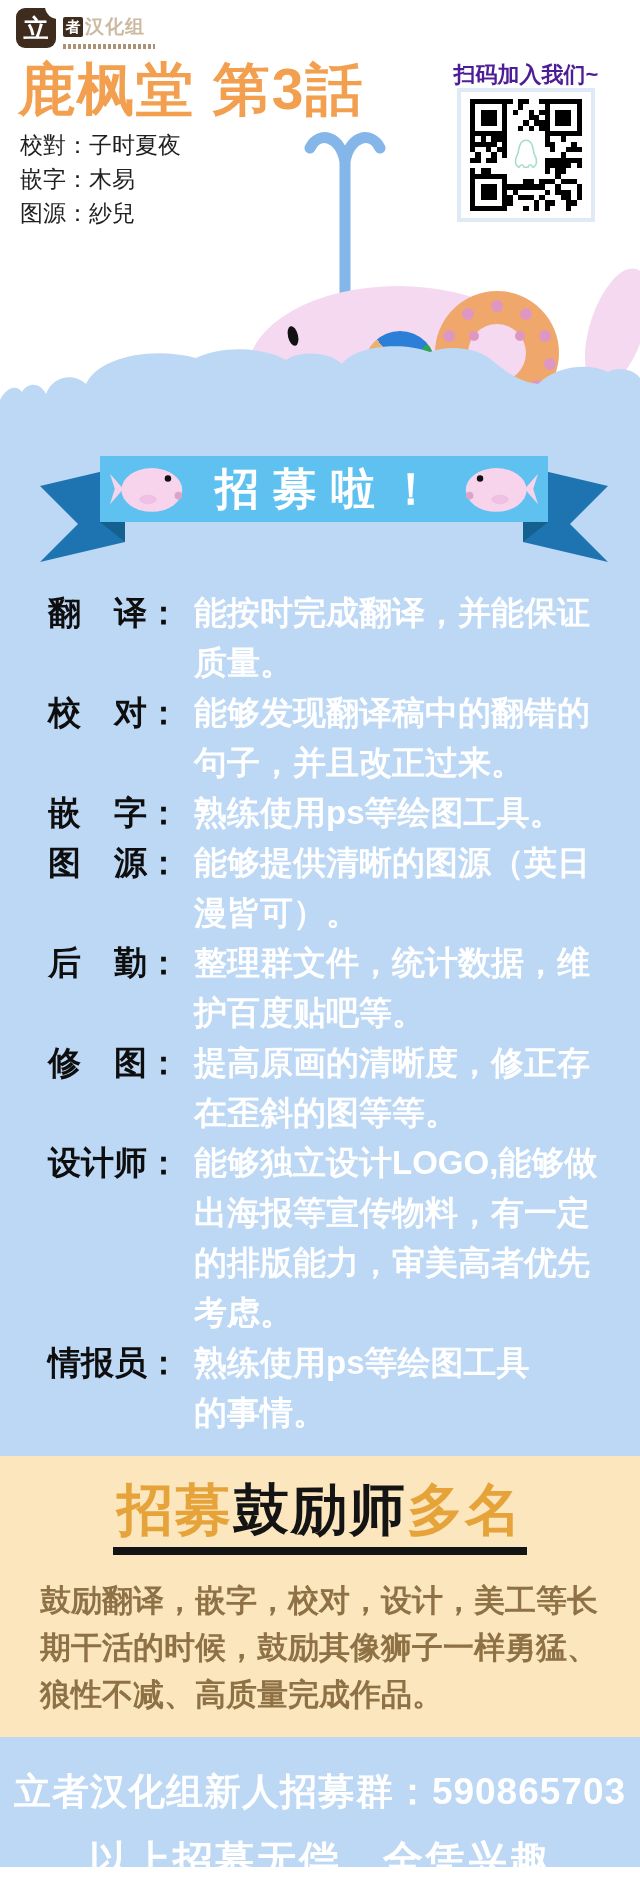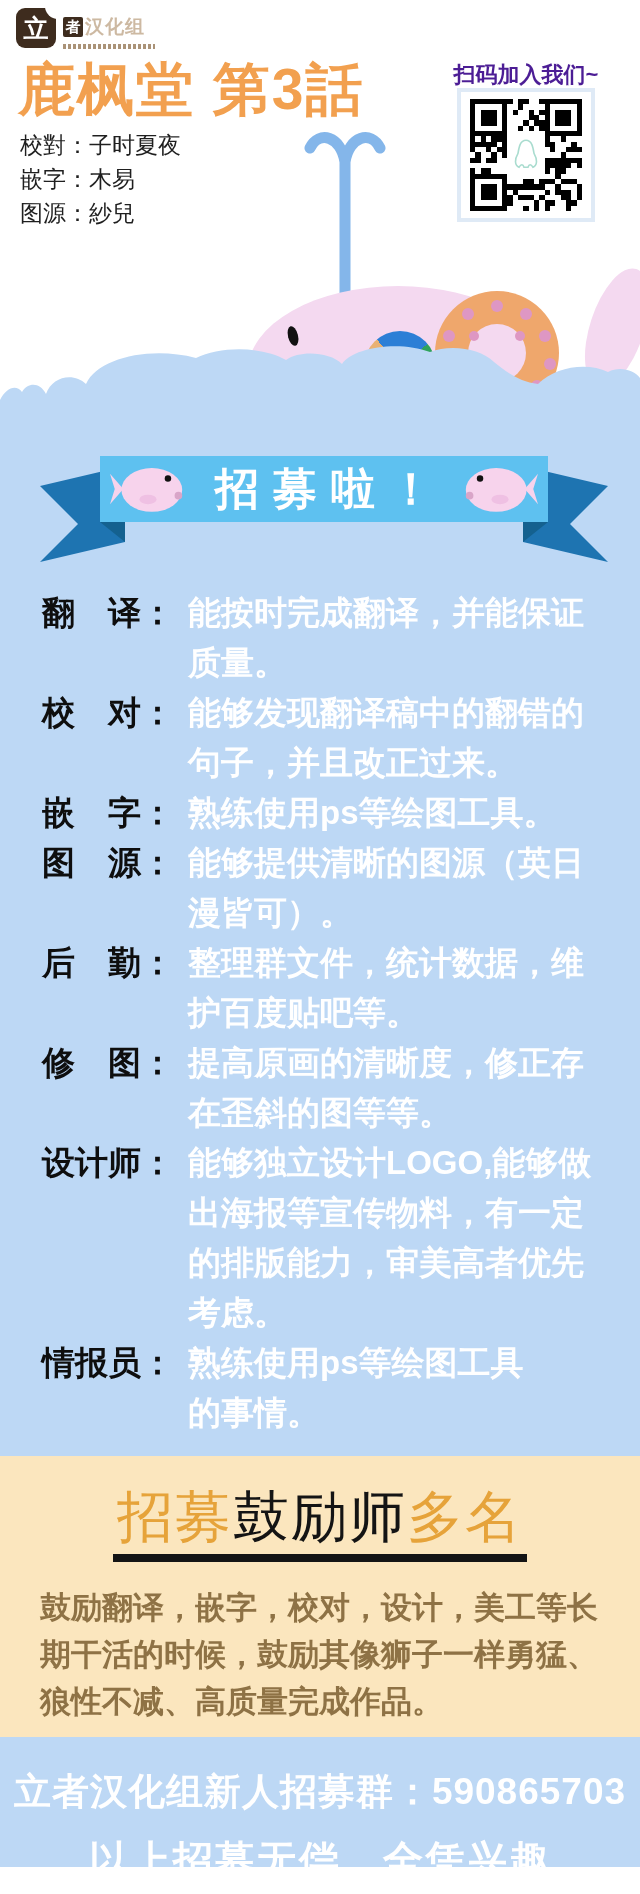--- a/index.html
+++ b/index.html
@@ -43,27 +43,27 @@
   .blue-body{position:absolute;left:0;top:420px;width:640px;height:1036px;background:#bdd8f5;}
   
   .banner-tails{position:absolute;left:0;top:450px;}
   .band{position:absolute;left:100px;top:456px;width:448px;height:66px;background:#5ec1f0;
     display:flex;align-items:center;justify-content:space-between;padding:8px 10px;box-sizing:border-box;}
   .band-text{flex:1;text-align:center;color:#fff;font-size:44px;font-weight:bold;letter-spacing:14px;
     text-indent:14px;white-space:nowrap;}
   .fish{flex:0 0 auto;}
   .fish.flip{transform:scaleX(-1);}
   
-  .roles{position:absolute;left:2px;top:588px;right:0;padding:0 40px;}
+  .roles{position:absolute;left:8px;top:588px;right:0;padding:0 40px;}
   .role-row{display:flex;align-items:flex-start;}
   .role-label{flex:0 0 146px;color:#0e0e0e;font-weight:bold;font-size:33px;line-height:50px;white-space:nowrap;}
   .role-desc{flex:1;color:#ffffff;font-weight:bold;font-size:33px;line-height:50px;white-space:pre-line;}
   
   .cream{position:absolute;left:0;top:1456px;width:640px;height:281px;background:#fbe6be;text-align:center;}
-  .cream-heading{display:inline-block;margin-top:30px;font-size:56px;font-weight:normal;letter-spacing:2px;
+  .cream-heading{display:inline-block;margin-top:23px;font-size:56px;font-weight:bold;letter-spacing:2px;
     border-bottom:8px solid #141414;padding:0 4px 6px 4px;line-height:1.1;}
   .hl-orange{color:#e6a33a;}
   .hl-black{color:#141414;}
   .cream-para{margin:22px 40px 0 40px;text-align:left;font-size:31px;font-weight:bold;line-height:47px;
     color:#8e7245;white-space:pre-line;}
   
   .footer{position:absolute;left:0;top:1737px;width:640px;height:130px;background:#bdd8f5;text-align:center;color:#fff;}
   .footer-line1{margin-top:30px;font-size:37px;font-weight:bold;letter-spacing:1px;}
   .footer-line2{margin-top:16px;font-size:40px;font-weight:bold;letter-spacing:2px;}
 </style>

